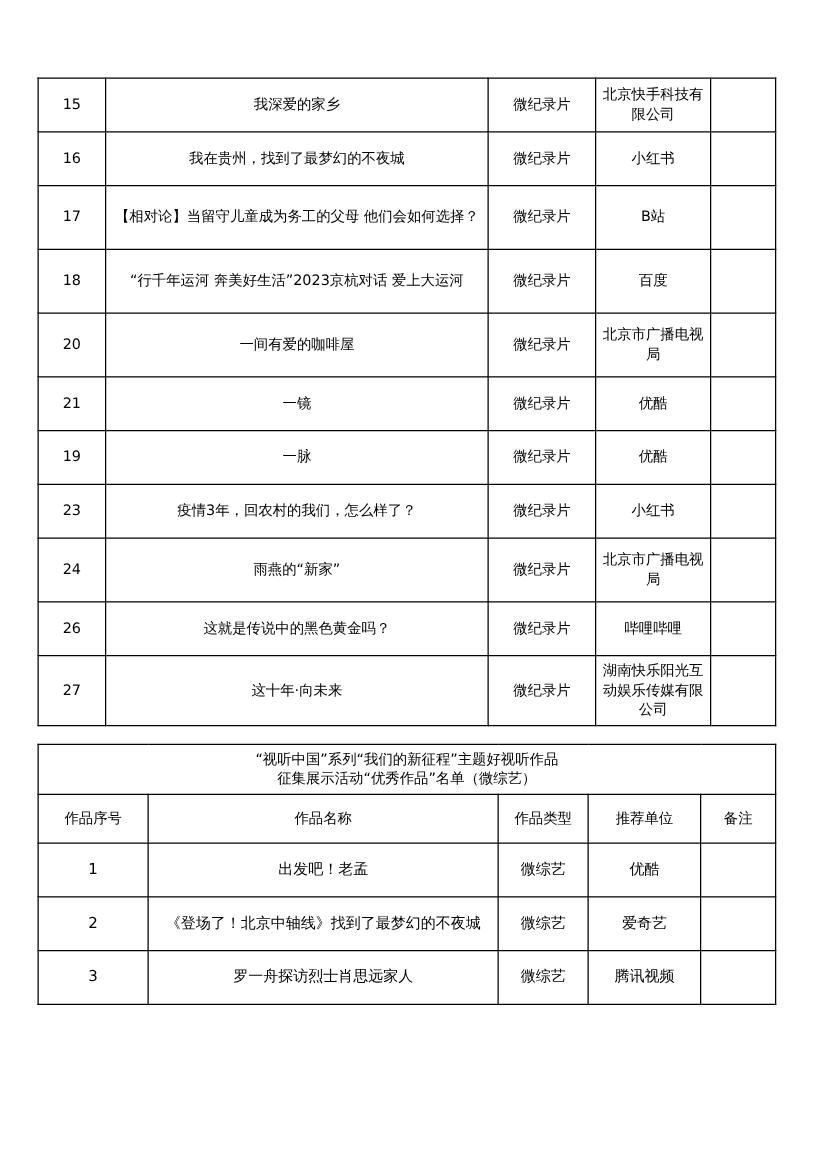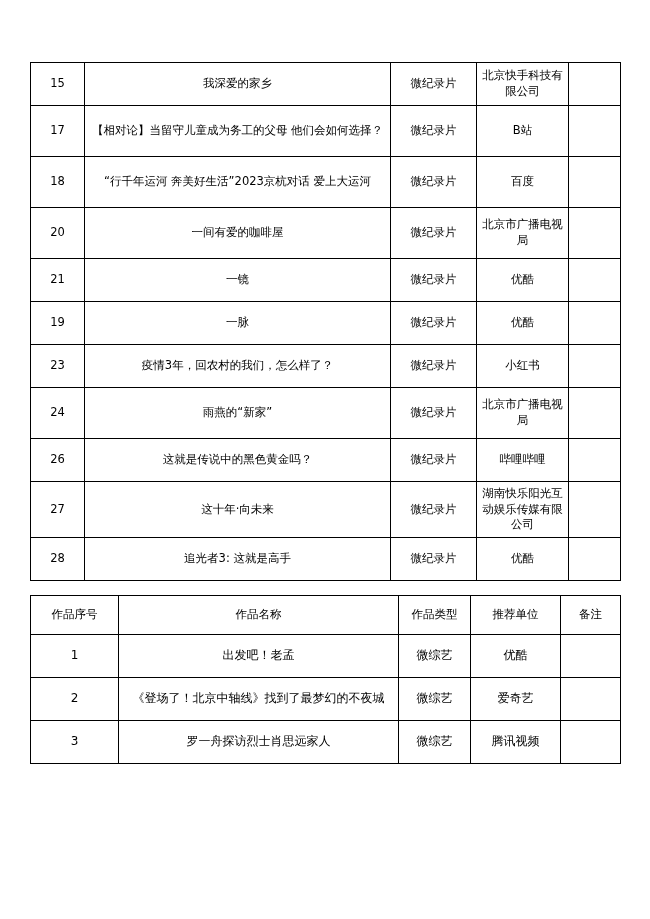--- a/index.html
+++ b/index.html
@@ -89,20 +89,27 @@
         <col class="c-note">
     </colgroup>
     <tbody>
       <tr class="body-row row-h-1">
         <td>15</td>
         <td>我深爱的家乡</td>
         <td>微纪录片</td>
         <td>北京快手科技有限公司</td>
         <td></td>
       </tr>
+      <tr class="body-row row-h-1">
+        <td>16</td>
+        <td>我在贵州，找到了最梦幻的不夜城</td>
+        <td>微纪录片</td>
+        <td>小红书</td>
+        <td></td>
+      </tr>
       <tr class="body-row row-h-2">
         <td>17</td>
         <td>【相对论】当留守儿童成为务工的父母 他们会如何选择？</td>
         <td>微纪录片</td>
         <td>B站</td>
         <td></td>
       </tr>
       <tr class="body-row row-h-2">
         <td>18</td>
         <td>“行千年运河 奔美好生活”2023京杭对话 爱上大运河</td>
@@ -150,43 +157,42 @@
         <td>这就是传说中的黑色黄金吗？</td>
         <td>微纪录片</td>
         <td>哔哩哔哩</td>
         <td></td>
       </tr>
       <tr class="body-row row-h-2">
         <td>27</td>
         <td>这十年·向未来</td>
         <td>微纪录片</td>
         <td>湖南快乐阳光互动娱乐传媒有限公司</td>
-        <td></td>
-      </tr>
-      <tr class="body-row row-h-1">
-        <td>28</td>
-        <td>追光者3: 这就是高手</td>
-        <td>微纪录片</td>
-        <td>优酷</td>
         <td></td>
       </tr>
     </tbody>
   </table>
 
   <div class="spacer"></div>
 
   <table class="doc-table t2">
     <colgroup>
       <col class="c-no">
         <col class="c-title">
         <col class="c-type">
         <col class="c-unit">
         <col class="c-note">
     </colgroup>
     <tbody>
+      <tr class="section-heading">
+        <td colspan="5">
+          <div>“视听中国”系列“我们的新征程”主题好视听作品</div>
+          <div>征集展示活动“优秀作品”名单（微综艺）</div>
+        </td>
+      </tr>
       <tr class="head-row">
         <td>作品序号</td>
         <td>作品名称</td>
         <td>作品类型</td>
         <td>推荐单位</td>
         <td>备注</td>
       </tr>
       <tr class="body-row">
         <td>1</td>
         <td>出发吧！老孟</td>

